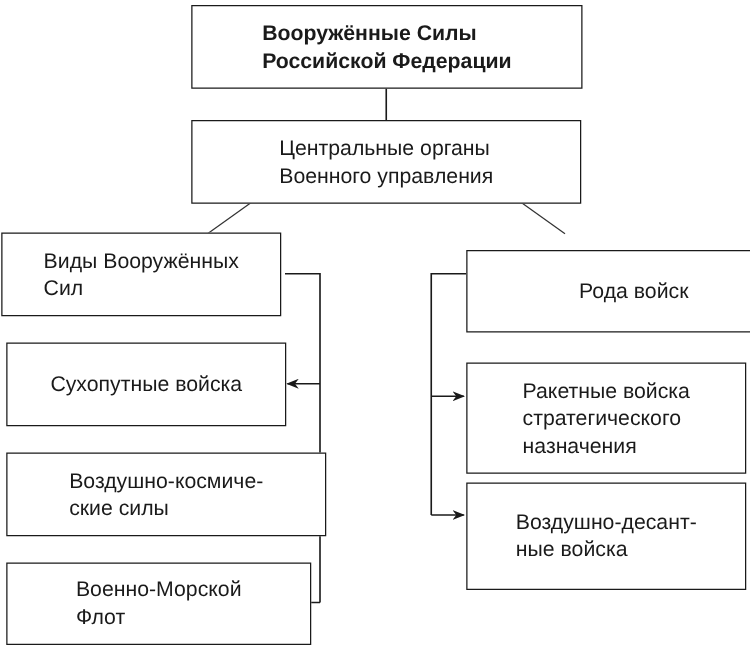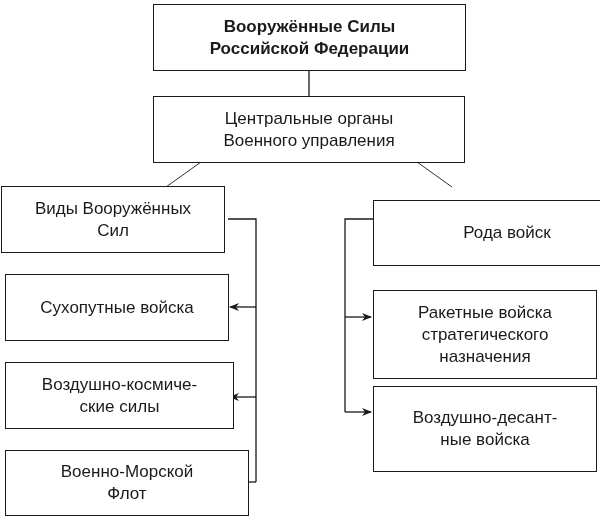--- a/index.html
+++ b/index.html
@@ -1,20 +1,20 @@
 <!DOCTYPE html>
 <html><head>
 <meta charset="utf-8">
 <style>
   html, body { margin: 0; padding: 0; background: #ffffff; }
   body { width: 600px; height: 518px; position: relative; overflow: hidden;
          font-family: "Liberation Sans", sans-serif; color: #1a1a1a; }
   .box { position: absolute; box-sizing: border-box; border: 1.5px solid #1a1a1a;
          background: #fff; display: flex; align-items: center; justify-content: center;
-         text-align: center; font-size: 17px; line-height: 22px; padding: 0 6px; }
+         text-align: left; font-size: 17px; line-height: 22px; padding: 0 6px; }
   .box span { white-space: pre-line; }
   .bold { font-weight: bold; font-size: 17px; }
   svg.wires { position: absolute; left: 0; top: 0; width: 600px; height: 518px; }
 </style>
 </head>
 <body>
 
 <svg class="wires" viewBox="0 0 600 518">
   <defs>
     <marker id="arr" markerWidth="10" markerHeight="8" refX="9" refY="4" orient="auto" markerUnits="userSpaceOnUse">
@@ -45,21 +45,21 @@
 
 <div class="box" style="left:1px;top:186px;width:224px;height:67px;">
   <span>Виды Вооружённых
 Сил</span>
 </div>
 
 <div class="box" style="left:5px;top:274px;width:224px;height:67px;">
   <span>Сухопутные войска</span>
 </div>
 
-<div class="box" style="left:5px;top:362px;width:229px;height:67px;">
+<div class="box" style="left:5px;top:362px;width:256px;height:67px;">
   <span>Воздушно-космиче-
 ские силы</span>
 </div>
 
 <div class="box" style="left:5px;top:450px;width:244px;height:66px;">
   <span>Военно-Морской
 Флот</span>
 </div>
 
 <div class="box" style="left:373px;top:187px;width:268px;height:66px;margin-top:13px;">

